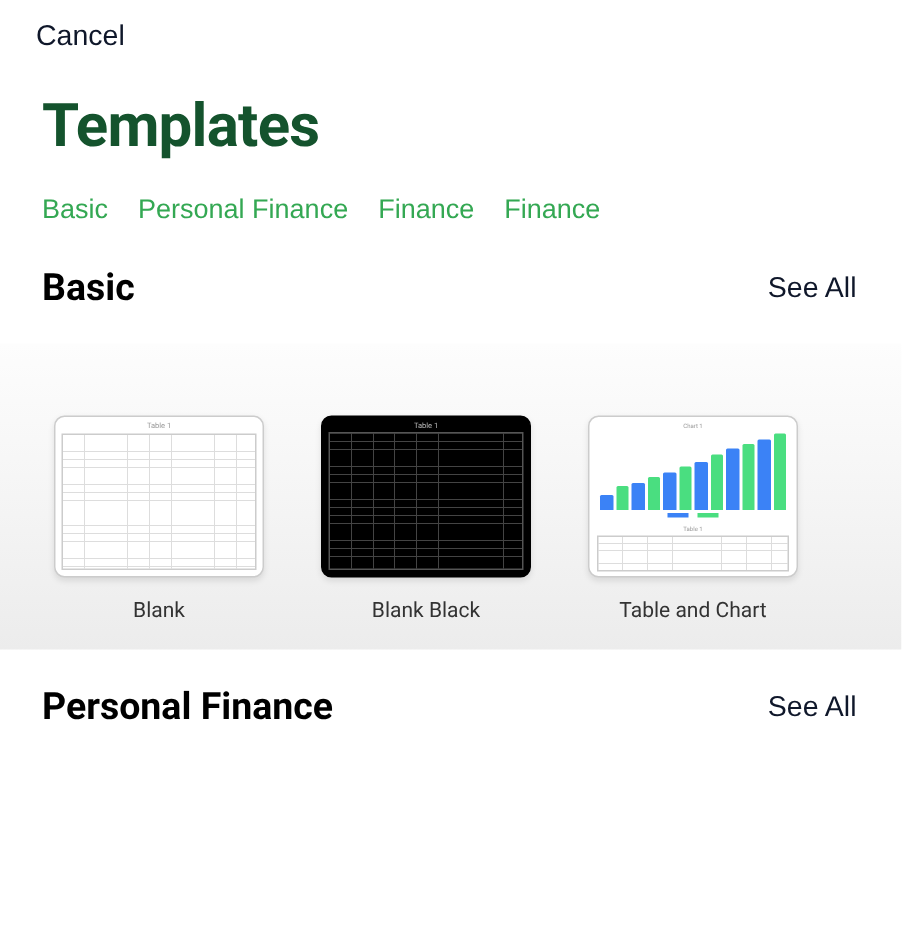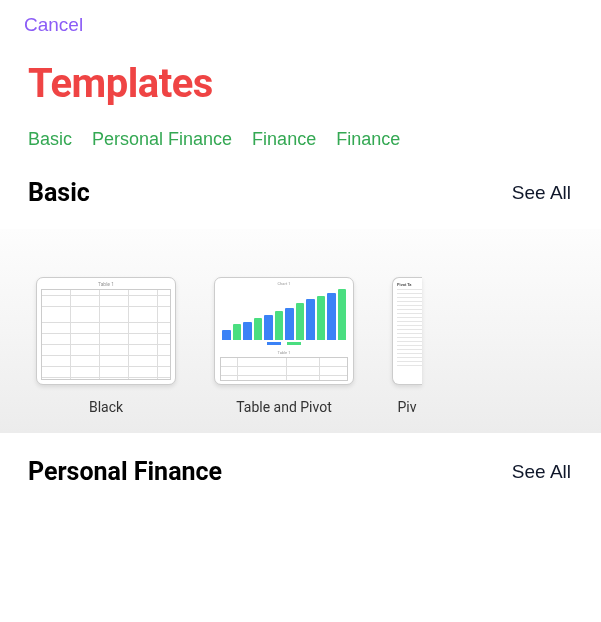--- a/index.html
+++ b/index.html
@@ -12,31 +12,31 @@
       background: #ffffff;
       width: 601px;
       height: 622px;
       overflow: hidden;
       position: relative;
     }
     .header-bar {
       padding: 14px 24px 0 24px;
     }
     .cancel-btn {
-      color: #8b5cf6;
+      color: #0f172a;
       font-size: 19px;
       font-weight: 400;
       background: none;
       border: none;
       cursor: pointer;
     }
     .page-title {
       font-size: 40px;
       font-weight: 700;
-      color: #ef4444;
+      color: #14532d;
       padding: 24px 0 0 28px;
       letter-spacing: -0.5px;
     }
     .category-tabs {
       display: flex;
       gap: 20px;
       padding: 22px 0 14px 28px;
       overflow: hidden;
       white-space: nowrap;
     }
@@ -240,23 +240,30 @@
     <button class="see-all">See All</button>
   </div>
 
   <div class="templates-scroll">
 
     <div class="template-item">
       <div class="template-thumb thumb-blank">
         <div class="tlabel">Table 1</div>
         <div class="grid"></div>
       </div>
-      <div class="template-label">Black</div>
+      <div class="template-label">Blank</div>
     </div>
 
+    <div class="template-item">
+      <div class="template-thumb thumb-black">
+        <div class="tlabel">Table 1</div>
+        <div class="grid"></div>
+      </div>
+      <div class="template-label">Blank Black</div>
+    </div>
 
     <div class="template-item">
       <div class="template-thumb thumb-graph">
         <div class="tlabel">Chart 1</div>
         <div class="chart">
           <div class="bar b-blue" style="height:20%"></div>
           <div class="bar b-green" style="height:30%"></div>
           <div class="bar b-blue" style="height:35%"></div>
           <div class="bar b-green" style="height:42%"></div>
           <div class="bar b-blue" style="height:48%"></div>
@@ -268,30 +275,23 @@
           <div class="bar b-blue" style="height:90%"></div>
           <div class="bar b-green" style="height:98%"></div>
         </div>
         <div class="legend">
             <span class="b-blue"></span>
             <span class="b-green"></span>
           </div>
         <div class="tablelabel">Table 1</div>
         <div class="minitable"></div>
       </div>
-      <div class="template-label">Table and Pivot</div>
+      <div class="template-label">Table and Chart</div>
     </div>
 
-    <div class="template-item partial">
-      <div class="template-thumb thumb-pivot">
-        <div class="ptext">Pivot Ta</div>
-        <div class="plines"></div>
-      </div>
-      <div class="template-label">Piv</div>
-    </div>
 
   </div>
 </div>
 
 <div class="section finance">
   <div class="section-header">
     <div class="section-title">Personal Finance</div>
     <button class="see-all">See All</button>
   </div>
 </div>

